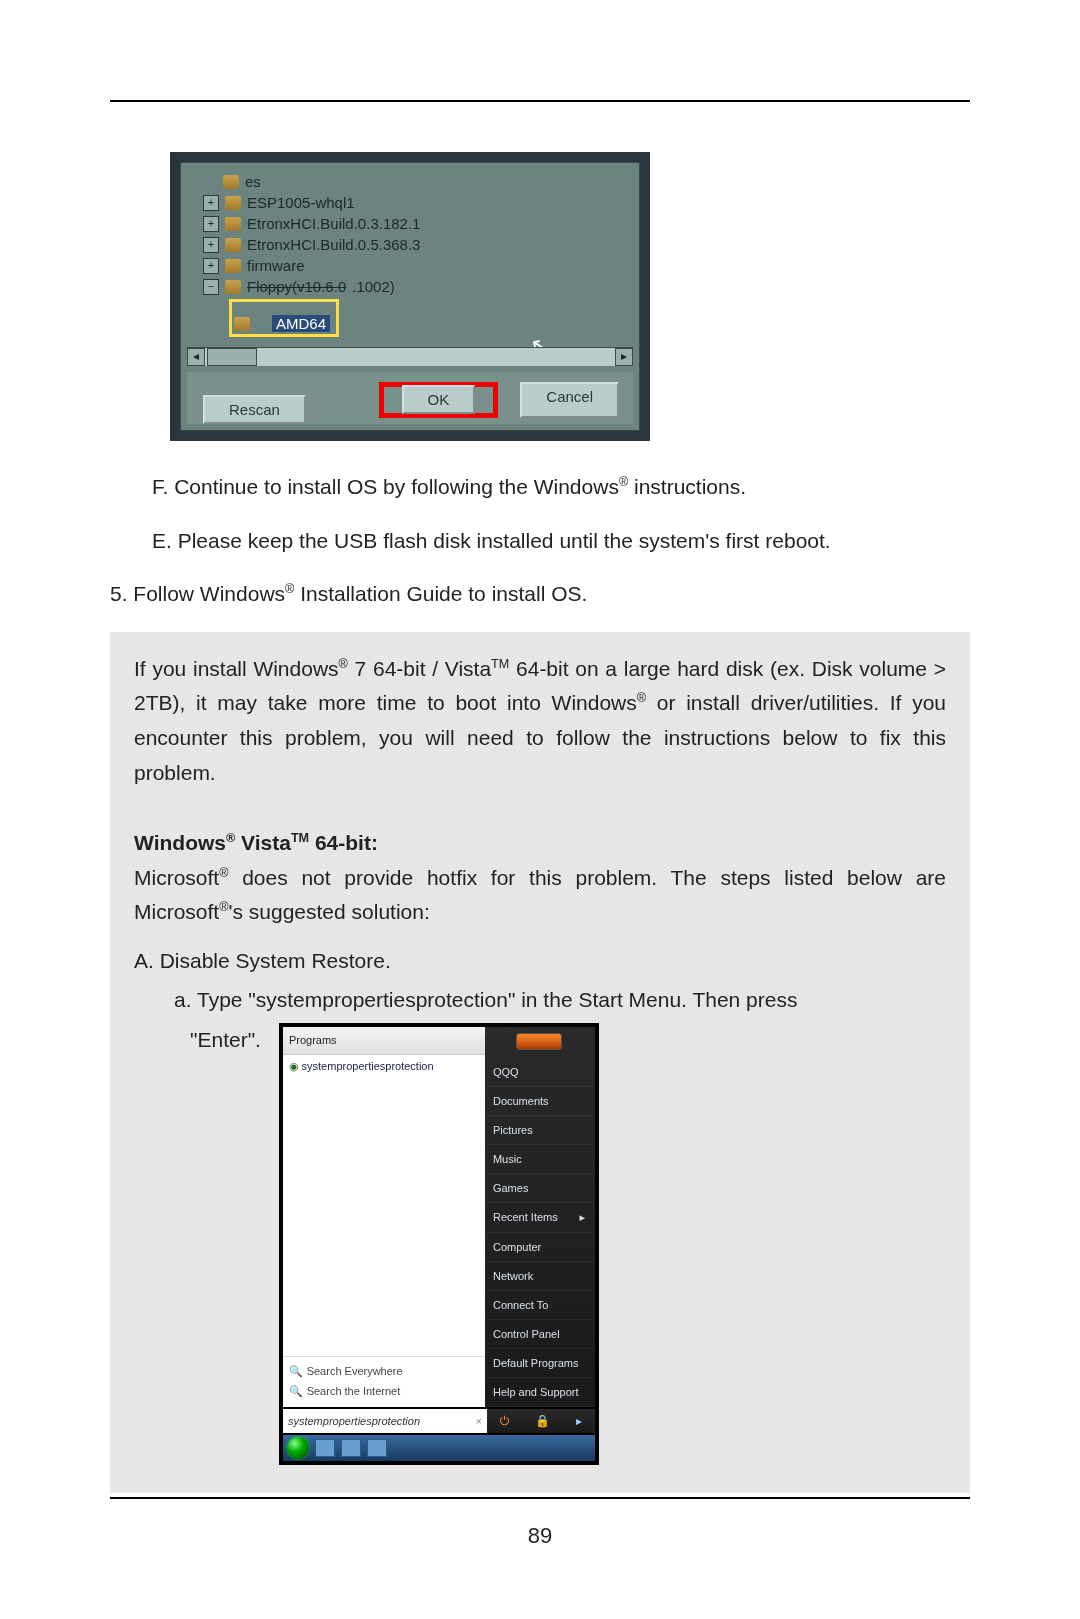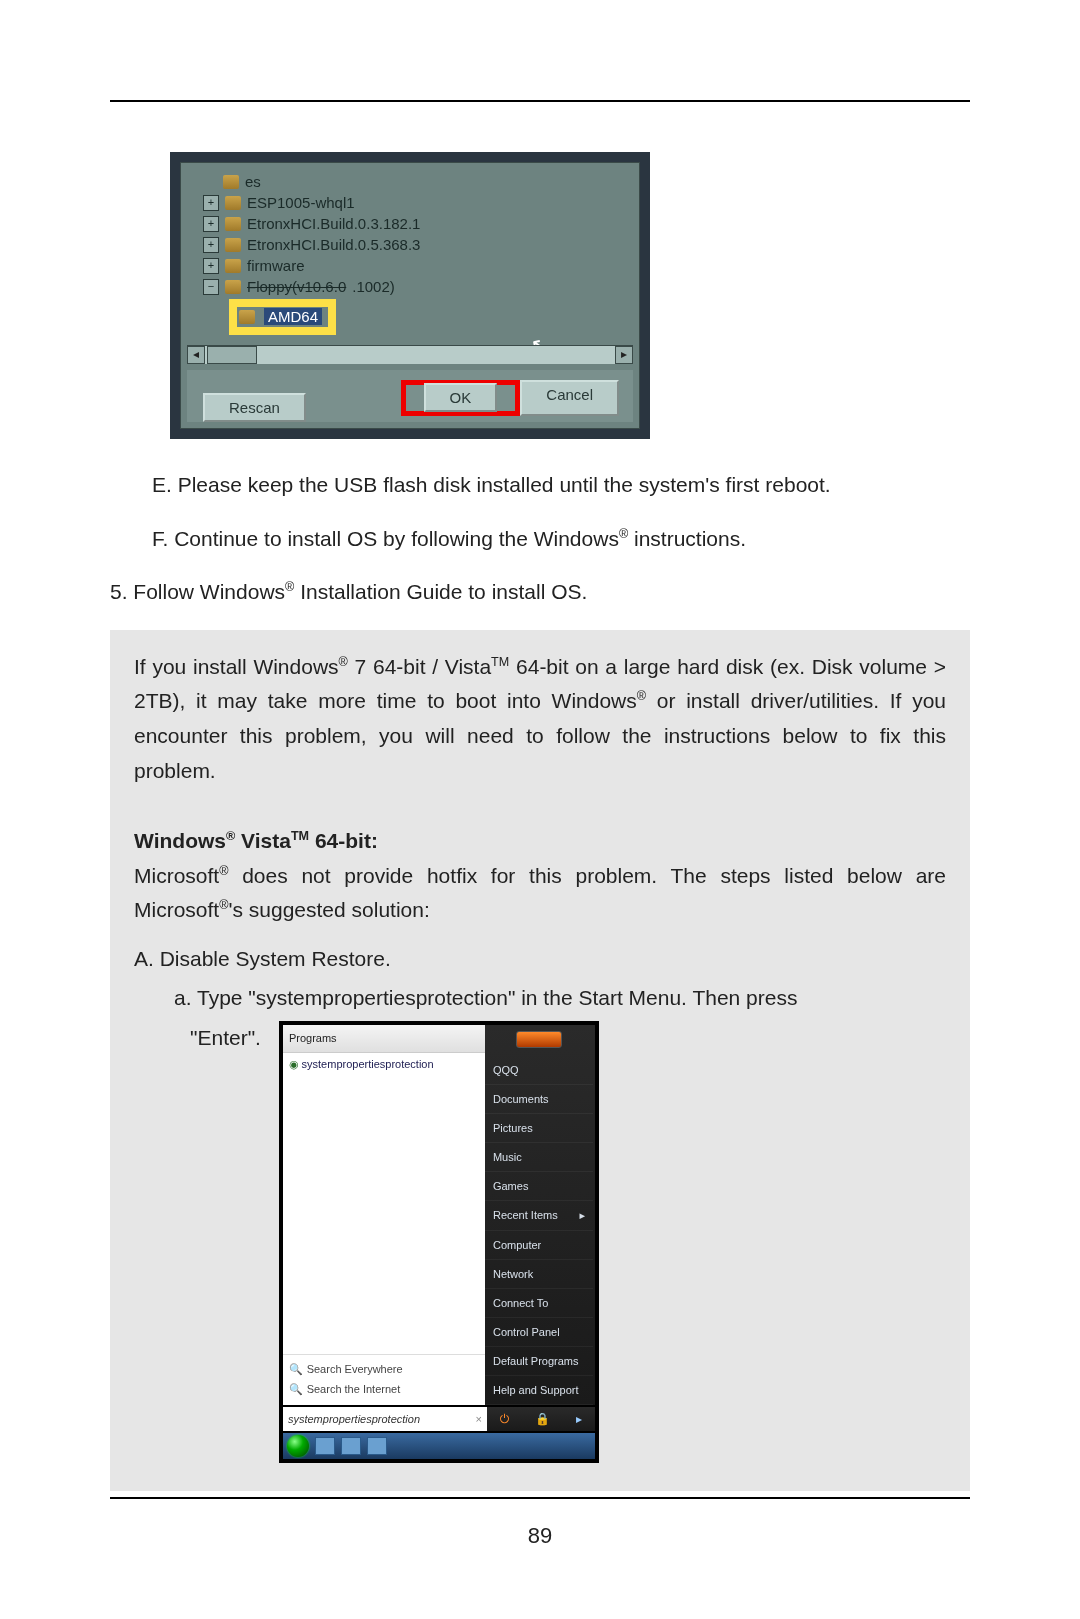--- a/index.html
+++ b/index.html
@@ -65,25 +65,25 @@
     background:#9ab0ad; font-size:11px; line-height:12px; text-align:center;
     display:inline-block;
   }
   .folder {
     width:16px; height:14px;
     background: linear-gradient(#c9a34a,#a07a2a);
     border-radius:2px;
     display:inline-block;
   }
   .redbox1 {
-    border: 8px solid #fde047;
-    padding: 1px 6px 2px 2px;
+    border: 3px solid #fde047;
+    padding: 13px 6px 2px 2px;
     display: inline-flex;
     align-items: center;
-    gap: 9px;
+    gap: 22px;
   }
   .sel {
     background: #2a4a7a;
     color: #fff;
     padding: 0 4px;
   }
   .strike {
     text-decoration: line-through;
   }
   .hscroll {
@@ -96,21 +96,21 @@
   .hscroll .arrow {
     position:absolute; top:0; width:18px; height:18px;
     background:#9ab0ad; border:1px solid #3a4a48; box-sizing:border-box;
     text-align:center; font-size:12px; line-height:14px;
   }
   .hscroll .thumb {
     position:absolute; top:0; left:20px; width:50px; height:18px;
     background:#9ab0ad; border:1px solid #3a4a48; box-sizing:border-box;
   }
   .btnrow {
-    display:flex; justify-content:flex-end; 
+    display:flex; justify-content:flex-end; gap:22px;
     padding: 10px 14px 6px 14px;
     background: #7a908d;
     margin: 6px 6px 0 6px;
   }
   .btn3d {
     background: #b8ccc9;
     border: 2px outset #cfe0dd;
     padding: 4px 24px;
     font-size: 15px;
     color: #2a3a38;
@@ -303,24 +303,24 @@
       <div class="btnrow">
         <span class="redbox2">
           <span class="btn3d">OK</span>
         </span>
         <span class="btn3d">Cancel</span>
       </div>
       <span class="btn3d rescan">Rescan</span>
     </div>
   </div>
 
-  <p class="indent-e">E. Please keep the USB flash disk installed until the system's first reboot.</p>
   <p class="indent-e">
     <span>F. Continue to install OS by following the Windows</span><sup>®</sup><span> instructions.</span>
   </p>
+  <p class="indent-e">E. Please keep the USB flash disk installed until the system's first reboot.</p>
   <p class="indent-5">
     <span>5. Follow Windows</span><sup>®</sup><span> Installation Guide to install OS.</span>
   </p>
 
   <div class="note">
     <div>
       <span>If you install Windows</span><sup>®</sup><span> 7 64-bit / Vista</span><sup>TM</sup><span> 64-bit on a large hard disk (ex. Disk volume &gt; 2TB), it may take more time to boot into Windows</span><sup>®</sup><span> or install driver/utilities. If you encounter this problem, you will need to follow the instructions below to fix this problem.</span>
     </div>
 
     <div class="heading">

